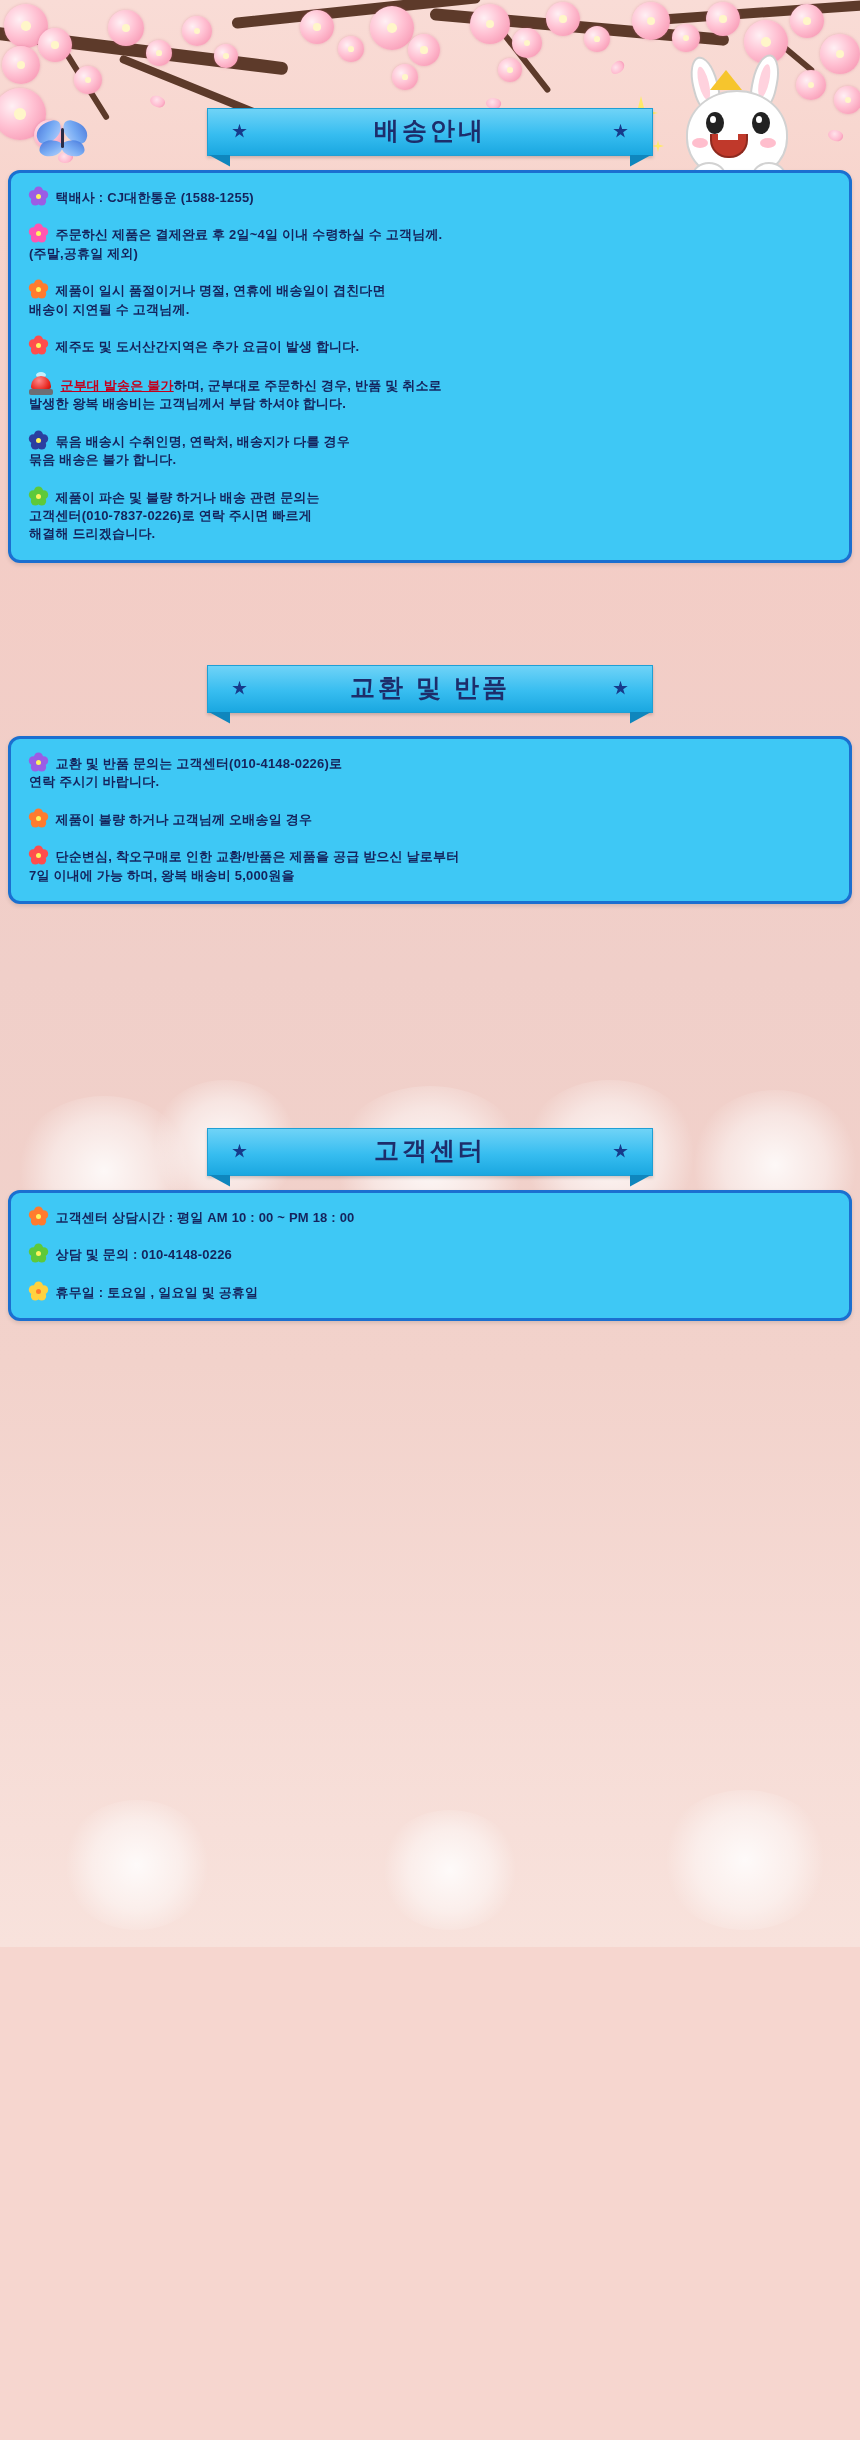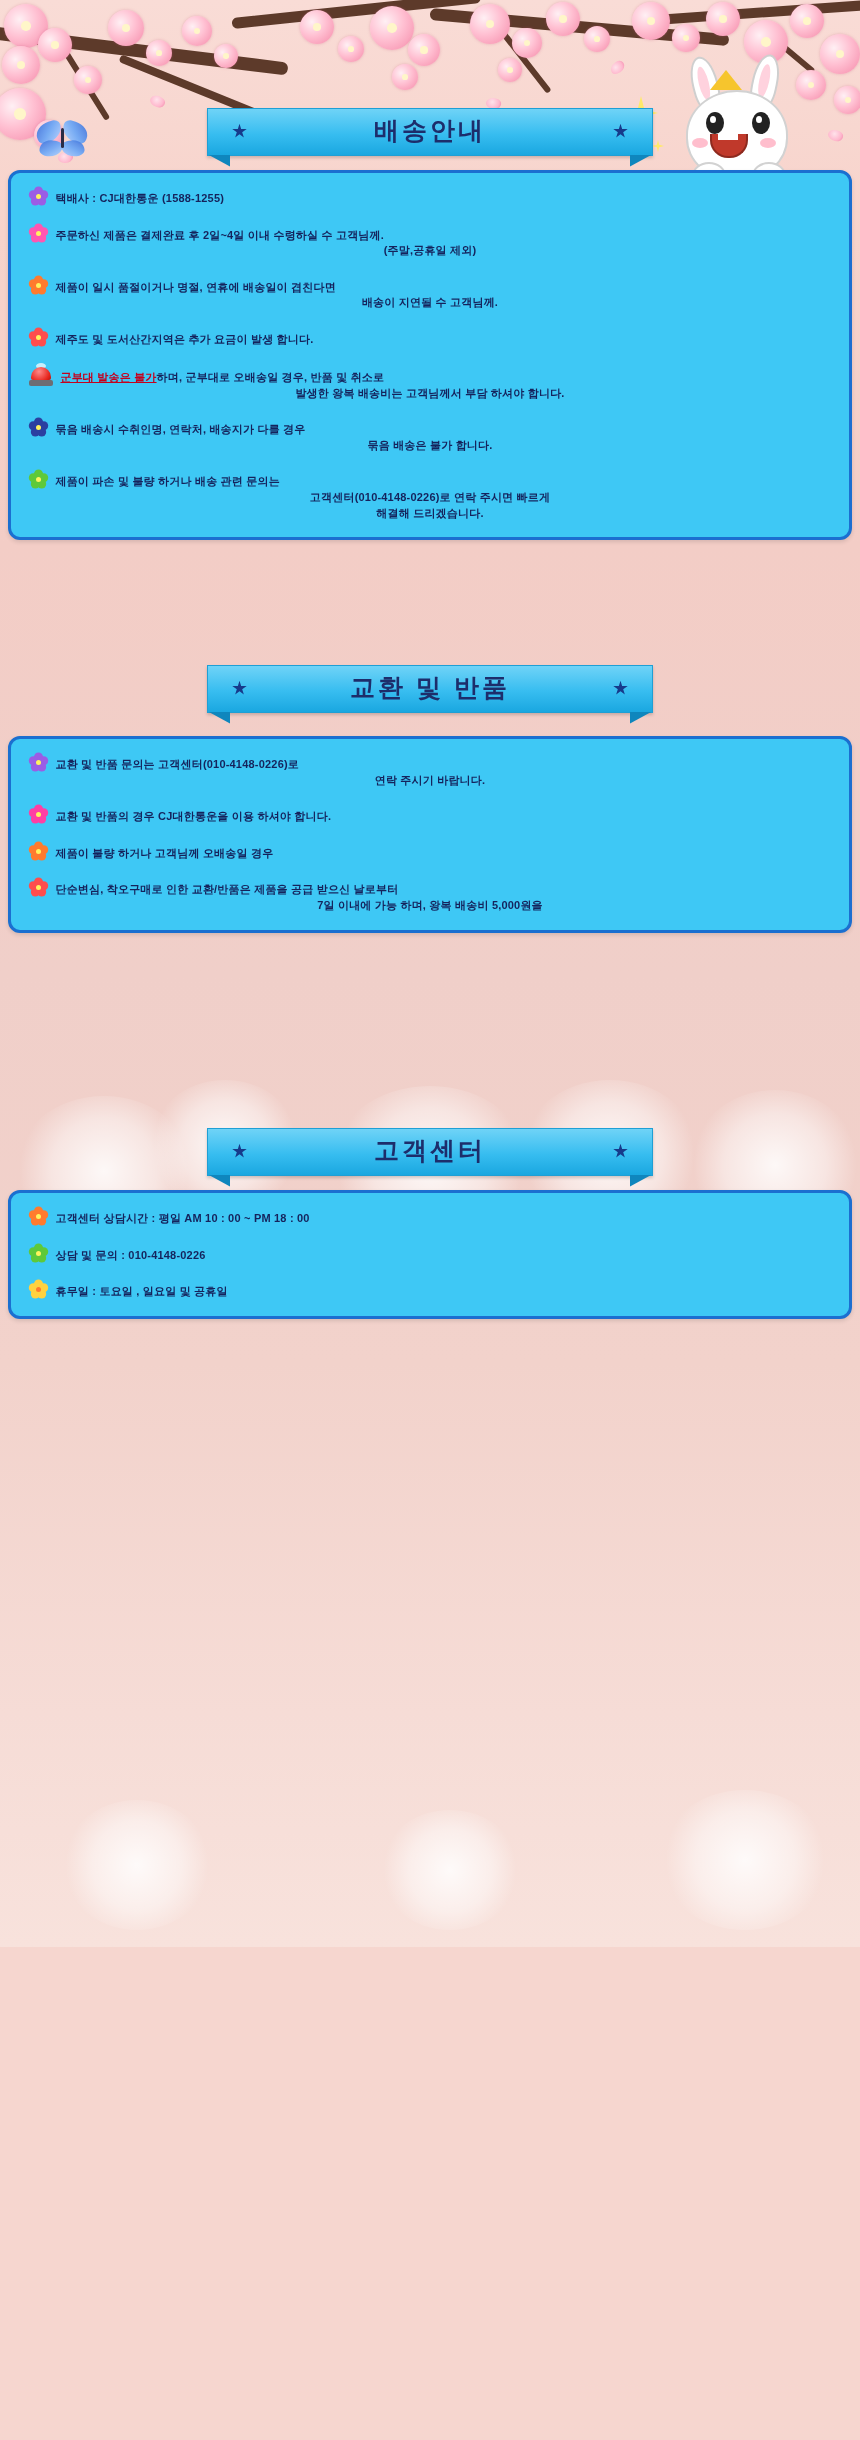--- a/index.html
+++ b/index.html
@@ -314,24 +314,23 @@
     box-sizing: border-box;
     background: #3ec8f5;
     border: 3px solid #1b6fd0;
     border-radius: 12px;
     box-shadow: 0 2px 4px rgba(0,0,0,.12);
     padding: 14px 18px 16px 18px;
   }
   .line {
     position: relative;
     color: #15235c;
-    font-size: 11px;
+    font-size: 13px;
     font-weight: bold;
     line-height: 1.42;
-    text-align: center;
     letter-spacing: .2px;
     margin: 0;
     padding: 0;
   }
   .para { margin: 0 0 17px 0; }
   .para:last-child { margin-bottom: 0; }
   .first-line { display: block; }
   .cont { display: block; }
 
   
@@ -554,39 +553,39 @@
     <p class="para">
       <span class="first-line">
         <span class="bullet bl-red"><i></i><i></i><i></i><i></i><i></i><b></b></span>
         <span class="line">제주도 및 도서산간지역은 추가 요금이 발생 합니다.</span>
       </span>
     </p>
 
     <p class="para">
       <span class="first-line">
         <span class="siren"><span class="glow"></span><span class="dome"></span><span class="base"></span></span>
-        <span class="line emph">군부대 발송은 불가</span><span class="line">하며, 군부대로 오배송일 경우, 반품 및 취소로</span>
+        <span class="line emph">군부대 발송은 불가</span><span class="line">하며, 군부대로 주문하신 경우, 반품 및 취소로</span>
       </span>
       <span class="line cont">발생한 왕복 배송비는 고객님께서 부담 하셔야 합니다.</span>
     </p>
 
     <p class="para">
       <span class="first-line">
         <span class="bullet bl-navy"><i></i><i></i><i></i><i></i><i></i><b></b></span>
         <span class="line">묶음 배송시 수취인명, 연락처, 배송지가 다를 경우</span>
       </span>
       <span class="line cont">묶음 배송은 불가 합니다.</span>
     </p>
 
     <p class="para">
       <span class="first-line">
         <span class="bullet bl-green"><i></i><i></i><i></i><i></i><i></i><b></b></span>
         <span class="line">제품이 파손 및 불량 하거나 배송 관련 문의는</span>
       </span>
-      <span class="line cont">고객센터(010-4148-0226)로 연락 주시면 빠르게</span>
+      <span class="line cont">고객센터(010-7837-0226)로 연락 주시면 빠르게</span>
       <span class="line cont">해결해 드리겠습니다.</span>
     </p>
 
   </div>
 
   <div class="ribbon-wrap" style="top:665px;">
     <div class="ribbon">
       <span class="tail-l"></span><span class="tail-r"></span>
       <span class="fold-l"></span><span class="fold-r"></span>
       <span class="star s1"></span>
@@ -598,26 +597,20 @@
   <div class="box" style="top:736px;">
 
     <p class="para">
       <span class="first-line">
         <span class="bullet bl-purple"><i></i><i></i><i></i><i></i><i></i><b></b></span>
         <span class="line">교환 및 반품 문의는 고객센터(010-4148-0226)로</span>
       </span>
       <span class="line cont">연락 주시기 바랍니다.</span>
     </p>
 
-    <p class="para">
-      <span class="first-line">
-        <span class="bullet bl-magenta"><i></i><i></i><i></i><i></i><i></i><b></b></span>
-        <span class="line">교환 및 반품의 경우 CJ대한통운을 이용 하셔야 합니다.</span>
-      </span>
-    </p>
 
     <p class="para">
       <span class="first-line">
         <span class="bullet bl-orange"><i></i><i></i><i></i><i></i><i></i><b></b></span>
         <span class="line">제품이 불량 하거나 고객님께 오배송일 경우</span>
       </span>
     </p>
 
     <p class="para">
       <span class="first-line">

